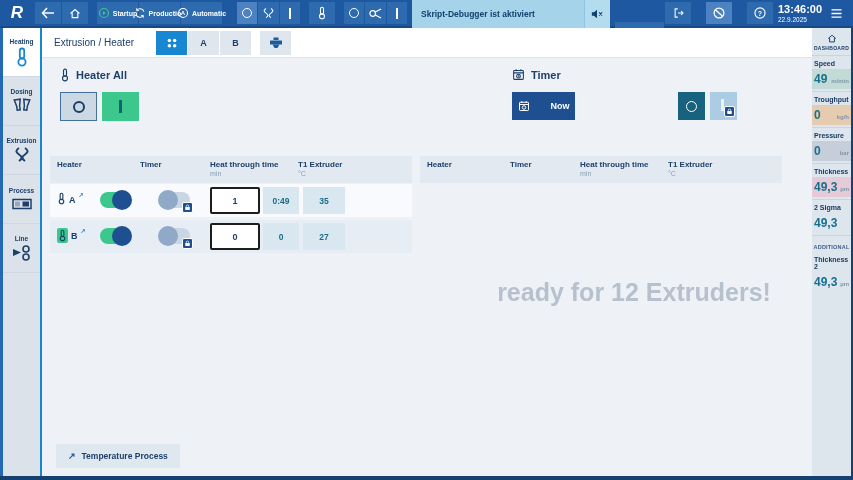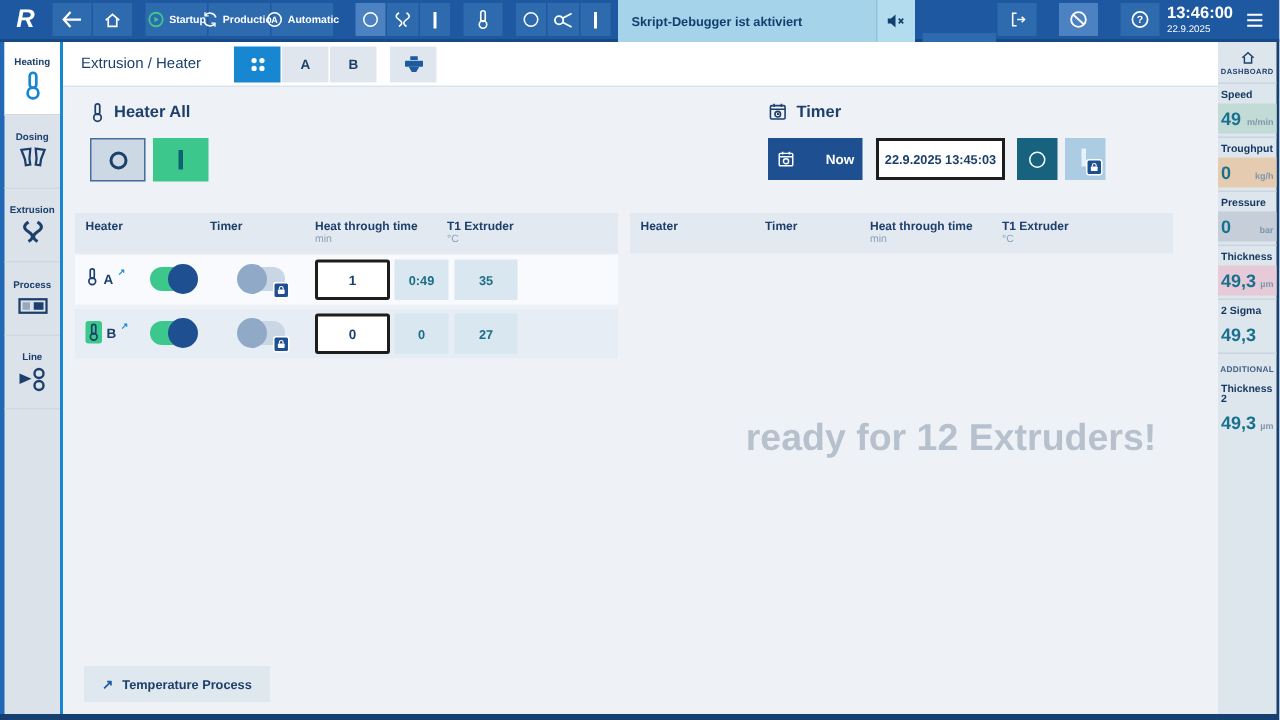--- a/index.html
+++ b/index.html
@@ -55,21 +55,21 @@
 
   .nowbtn{position:absolute;left:470px;top:64px;width:63px;height:28px;background:#1d4f91;border:0;color:#fff;font-size:9px;font-weight:bold;display:flex;align-items:center;justify-content:center;gap:21px;cursor:pointer;}
   .dtinput{position:absolute;left:542px;top:64px;width:86px;height:28px;background:#fff;border:2px solid #1d1d1b;font-size:8.5px;font-weight:bold;color:#1c3f6b;text-align:center;}
   .timer-off{position:absolute;left:636px;top:64px;width:27px;height:28px;background:#17627e;border:0;display:flex;align-items:center;justify-content:center;cursor:pointer;}
   .timer-off .o{width:11px;height:11px;border:1.8px solid #fff;border-radius:50%;}
   .timer-on{position:absolute;left:668px;top:64px;width:27px;height:28px;background:#abcce2;border:0;cursor:pointer;}
   .timer-on .i{position:absolute;left:11px;top:7px;width:2.5px;height:12px;background:#e9f2f8;}
   .lockbadge{position:absolute;right:2px;bottom:3px;width:11px;height:11px;background:#1d4f91;border:1px solid #fff;border-radius:2px;display:flex;align-items:center;justify-content:center;}
 
   
-  .htable{position:absolute;top:114px;width:362px;}
+  .htable{position:absolute;top:128px;width:362px;}
   .tleft{left:8px;} .tright{left:378px;}
   .thead{position:relative;height:27px;background:#e2e9f1;}
   .th{position:absolute;top:4px;font-size:8px;font-weight:bold;color:#1c3f6b;line-height:1.25;}
   .th .unit{font-weight:normal;color:#8aa0b6;font-size:7px;}
   .c0{left:7px;} .c1{left:90px;} .c2{left:160px;} .c3{left:248px;}
   .trow{position:absolute;left:0;width:362px;height:33px;}
   .rowA{top:28px;background:#f8fafd;}
   .rowB{top:64px;background:#e6edf5;}
   .rlabel{position:absolute;left:7px;top:8px;display:flex;align-items:flex-start;gap:3px;font-size:9px;font-weight:bold;color:#1c3f6b;}
   .rlabel .name{margin-top:3px;}
@@ -370,21 +370,20 @@
       <button class="nowbtn">
         <span>
             <svg width="12" height="12" viewBox="0 0 16 16" fill="none" stroke="#fff" stroke-width="1.3">
               <rect x="2" y="3" width="12" height="11" rx="1"></rect>
               <path d="M5 1.5 V4 M11 1.5 V4 M2 6 H14"></path>
               <circle cx="8" cy="10" r="2.3"></circle>
             </svg>
           </span>
         <span>Now</span>
       </button>
-      <input class="dtinput" value="22.9.2025 13:45:03" style="">
       <button class="timer-off">
           <span class="o"></span>
         </button>
       <button class="timer-on">
         <span class="i"></span>
         <span class="lockbadge">
             <svg width="7" height="7" viewBox="0 0 14 14" fill="none">
               <rect x="2.5" y="6" width="9" height="6" rx="1" fill="#fff"></rect>
               <path d="M4.5 6 V4.5 A2.5 2.5 0 0 1 9.5 4.5 V6" stroke="#fff" stroke-width="1.5"></path>
             </svg>

